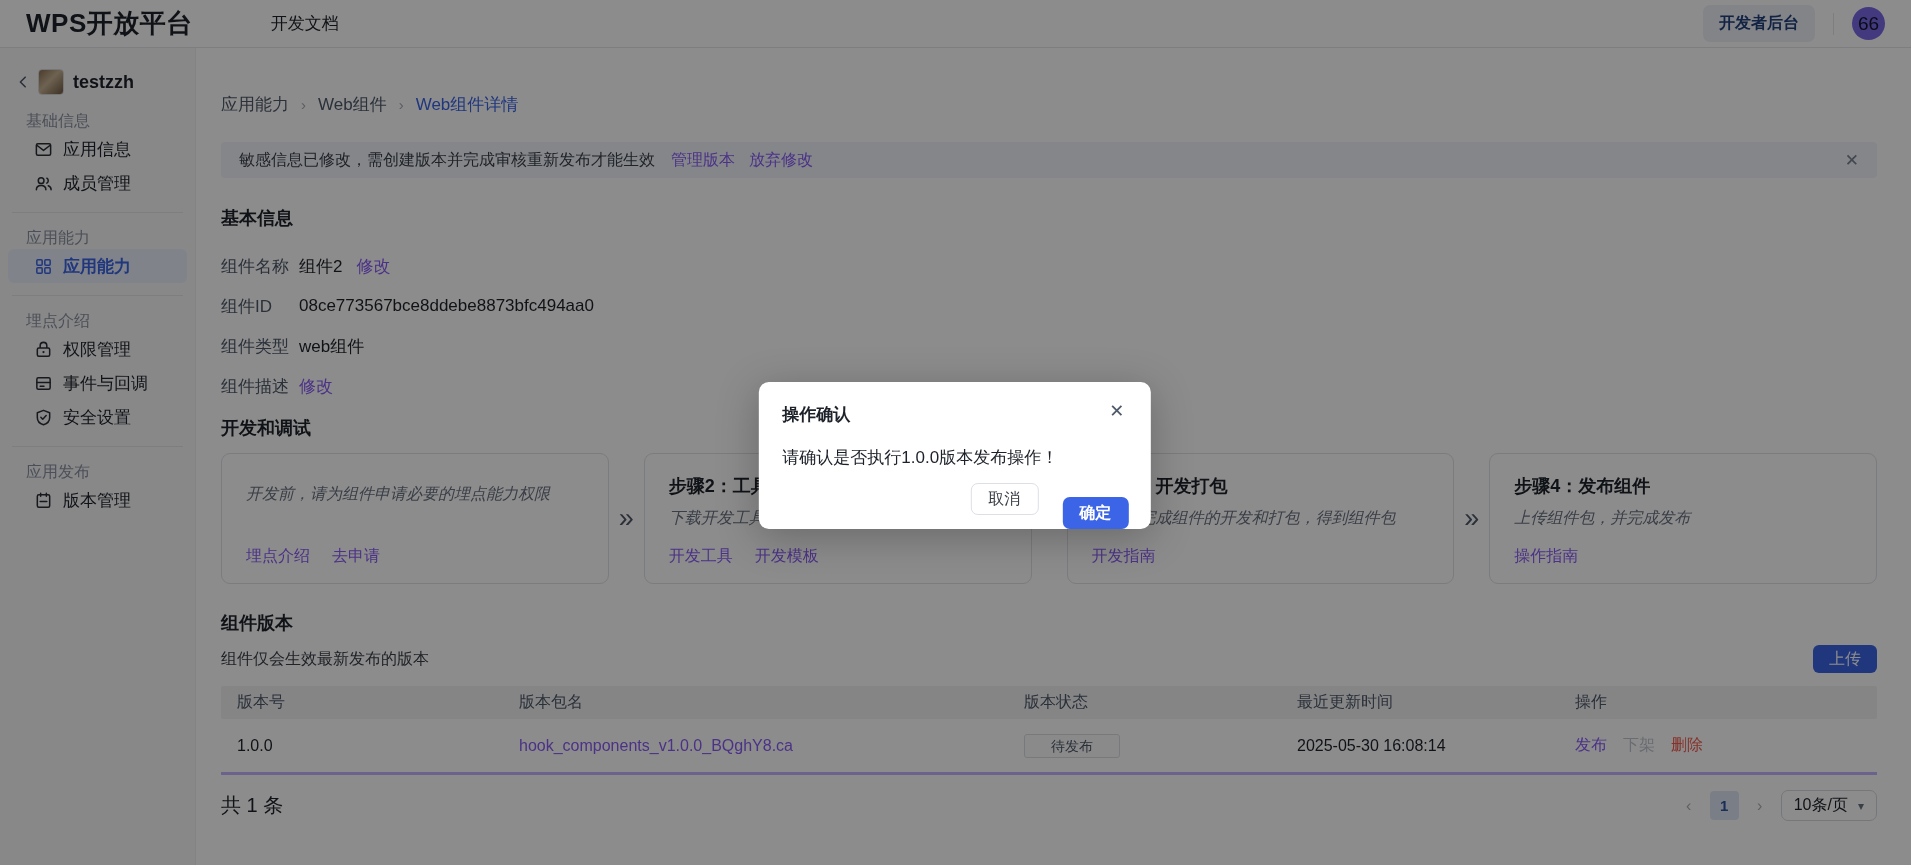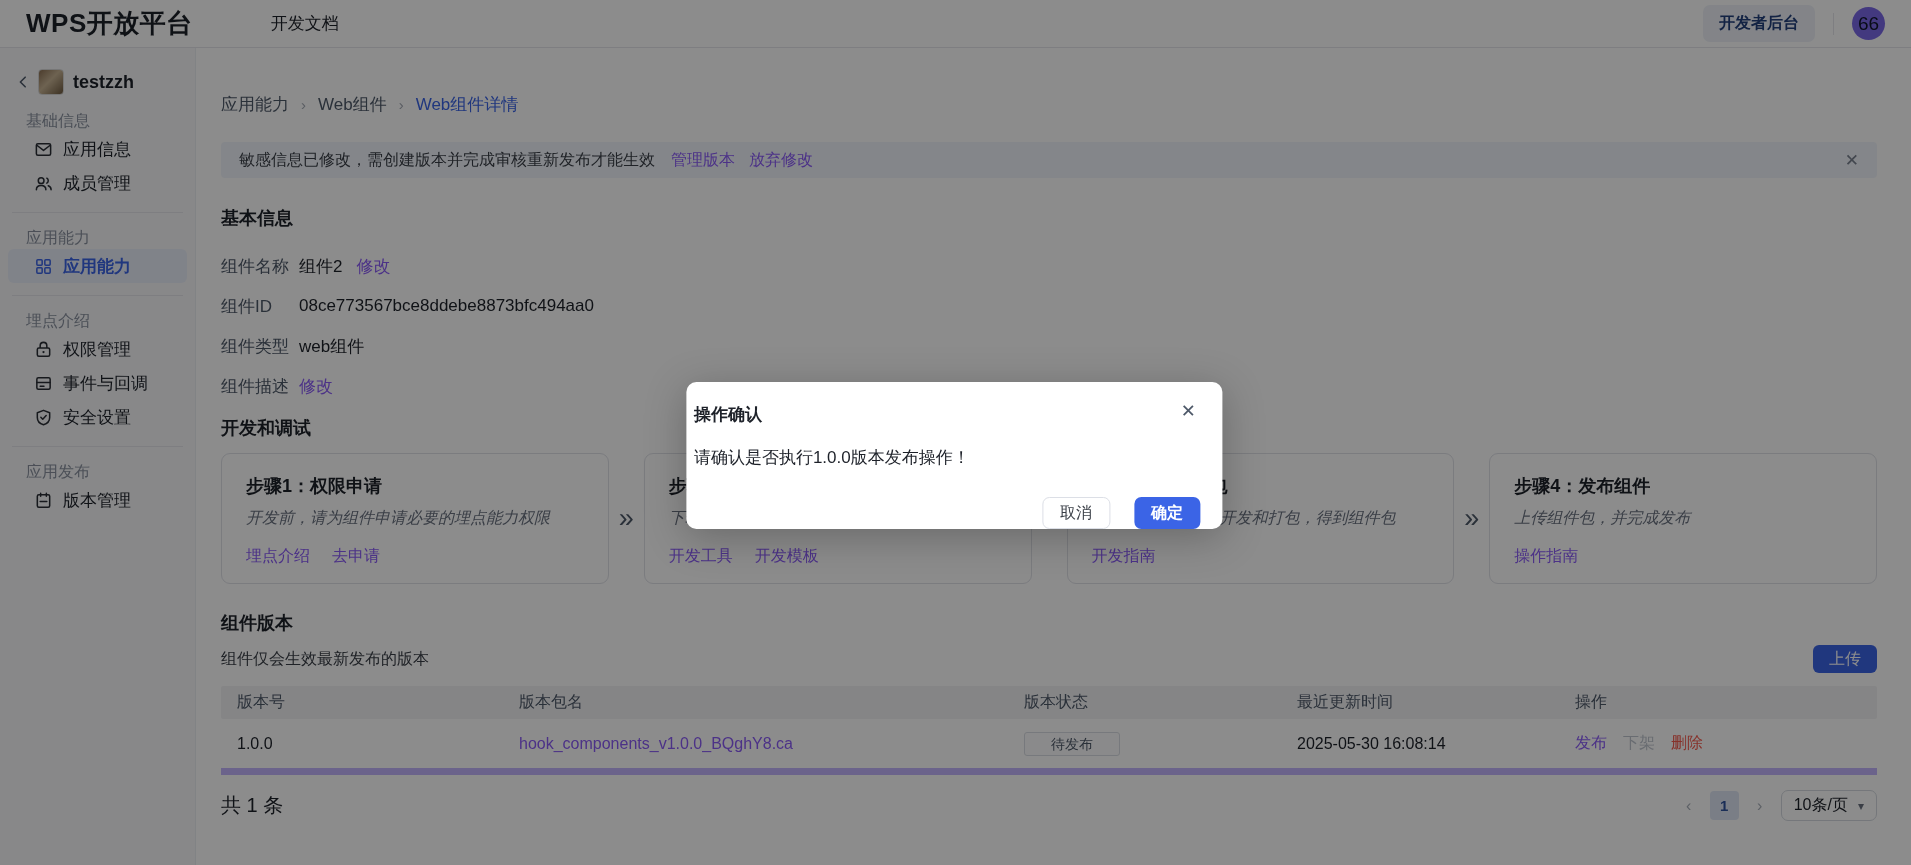--- a/index.html
+++ b/index.html
@@ -84,21 +84,21 @@
   .version-sub { margin-top:10px; display:flex; align-items:center; }
   .version-sub .sub-text { font-size:16px; color:#3a3f47; }
   .upload-btn {
     margin-left:auto; background:#3b64e6; color:#fff; border:none; border-radius:6px;
     font-size:16px; padding:0 16px; height:28px; cursor:pointer;
   }
   .vtable { margin-top:13px; width:100%; }
   .vt-row { display:grid; grid-template-columns:282px 505px 273px 278px 1fr; align-items:center; }
   .vt-head { background:#f2f3f5; height:33px; border-radius:2px; color:#4e5969; font-size:16px; }
   .vt-head > div { padding:0 16px; }
-  .vt-body { height:56px; border-bottom:7px solid #c4b5fd; font-size:16px; }
+  .vt-body { height:56px; border-bottom:3px solid #c4b5fd; font-size:16px; }
   .vt-body > div { padding:0 16px; }
   .status-tag {
     display:inline-block; border:1px solid #d9dde3; background:#fcfcfd; border-radius:3px;
     font-size:14px; color:#4e5969; padding:4px 26px; line-height:1;
   }
   .row-actions { display:flex; gap:16px; font-size:16px; }
   .action-disabled { color:#bfc5ce; cursor:not-allowed; }
   .action-danger { color:#f55b4e; cursor:pointer; }
   .table-footer { display:flex; align-items:center; padding:15px 0; }
   .total-text { font-size:20px; color:#1d2129; }
@@ -110,34 +110,34 @@
   }
   .page-size {
     border:1px solid #d5d9e0; border-radius:7px; height:31px; padding:0 12px;
     display:flex; align-items:center; gap:10px; font-size:16px; color:#1d2129; cursor:pointer; background:#fff;
   }
   .page-size .chev { color:#6a7280; font-size:12px; }
   
   .mask { position:absolute; inset:0; background:rgba(0,0,0,0.45); z-index:10; }
   .modal {
     position:absolute; z-index:11; top:382px; left:50%; transform:translateX(-50.3%);
-    width:536px; height:147px; background:#fff; border-radius:10px;
-    box-shadow:0 8px 40px rgba(0,0,0,.25); padding:21px 8px;
+    width:392px; height:147px; background:#fff; border-radius:10px;
+    box-shadow:0 8px 40px rgba(0,0,0,.25); padding:21px 24px;
   }
   .modal-title { font-size:17px; font-weight:bold; color:#1d2129; }
   .modal-close { position:absolute; top:20px; right:26px; color:#4e5969; font-size:18px; cursor:pointer; line-height:1; }
   .modal-msg { margin-top:20px; font-size:17px; color:#1d2129; }
   .modal-actions { position:absolute; right:22px; bottom:0; display:flex; gap:24px; }
   .btn-cancel {
     background:#fff; border:1px solid #dcdfe6; color:#3a3f47; border-radius:7px;
     height:32px; padding:0 17px; font-size:16px; cursor:pointer;
   }
   .btn-ok {
     background:#3b64e6; border:none; color:#fff; border-radius:7px;
-    height:32px; padding:0 17px; font-size:16px; font-weight:bold; cursor:pointer;
+    height:32px; padding:0 17px; font-size:16px; font-weight:bold; cursor:pointer;margin-top:14px;
   }
   svg { display:block; }
 </style>
 </head>
 <body>
 
 <div class="header">
   <div class="logo">WPS开放平台</div>
   <div class="top-nav">开发文档</div>
   <div class="header-right">
@@ -280,21 +280,20 @@
           <span class="info-label">组件描述</span>
           <a class="blue-link" style="margin-left:0">修改</a>
         </div>
       </div>
     </div>
 
     <div class="dev">
       <div class="sec-title">开发和调试</div>
       <div class="cards">
         <div class="step-card">
-          <h4>步骤1：权限申请</h4>
           <p>开发前，请为组件申请必要的埋点能力权限</p>
           <div class="card-links">
             <a class="blue-link">埋点介绍</a>
             <a class="blue-link">去申请</a>
           </div>
         </div>
         <div class="card-arrow">»</div>
         <div class="step-card">
           <h4>步骤2：工具下载</h4>
           <p>下载开发工具，进行组件开发调试</p>

